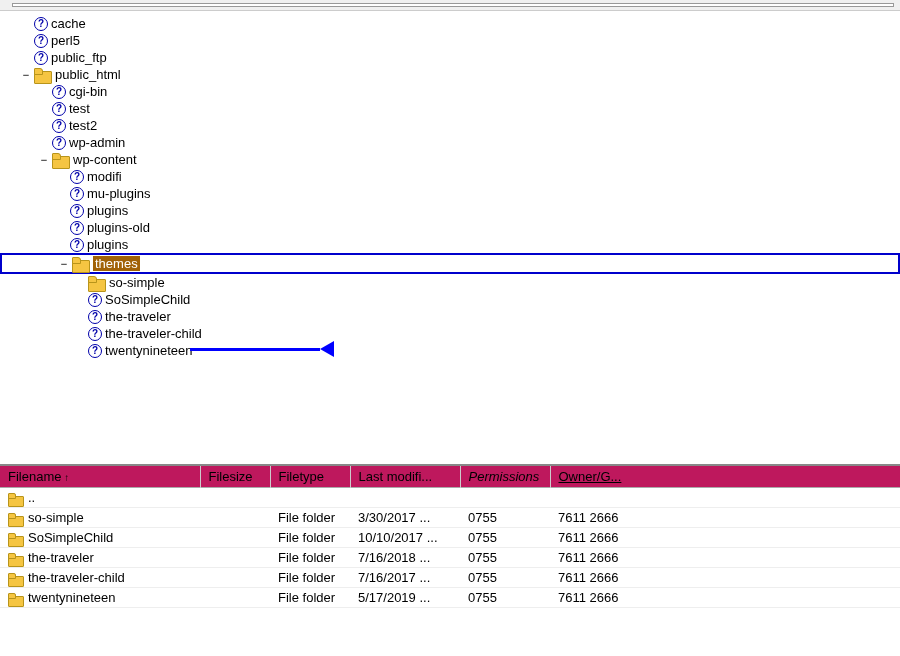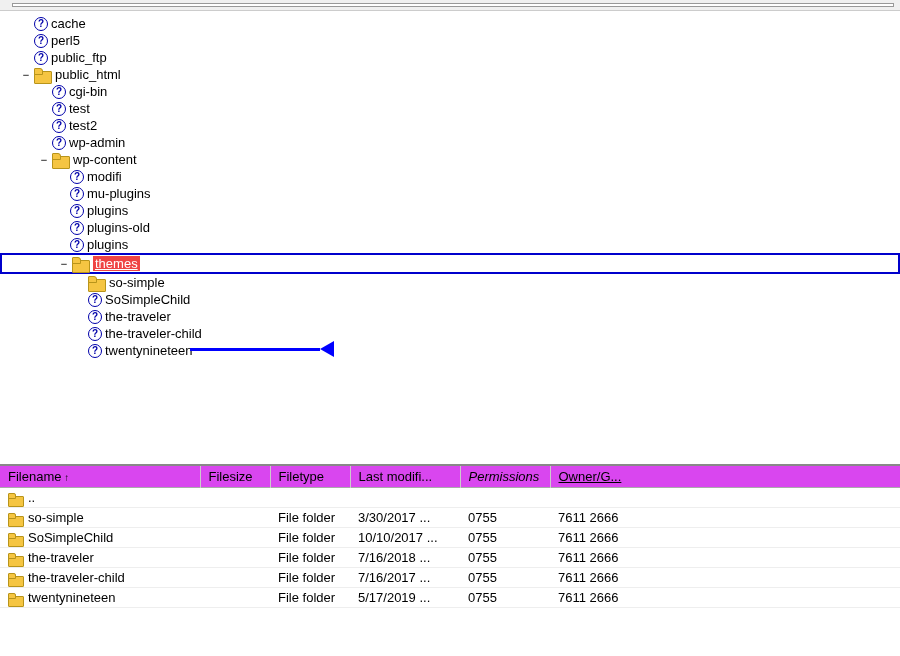--- a/index.html
+++ b/index.html
@@ -127,21 +127,21 @@
     #file-pane {
       flex: 1;
       overflow: auto;
     }
 
     #file-table {
       width: 100%;
       border-collapse: collapse;
     }
     #file-table thead tr {
-      background: #d946ef;
+      background: #be185d;
       border-bottom: 1px solid #aaa;
     }
     #file-table thead th {
       text-align: left;
       padding: 3px 8px;
       font-weight: normal;
       font-size: 13px;
       border-right: 1px solid #ccc;
       cursor: pointer;
       user-select: none;
@@ -276,21 +276,21 @@
         <div class="tree-item">
           <span class="indent" style="width: 54px;"></span>
           <span class="expander"></span>
           <span class="question-mark">?</span>
           <span class="item-name">plugins</span>
         </div>
         <div class="tree-item highlighted">
           <span class="indent" style="width: 54px;"></span>
           <span class="expander" style="font-weight: bold;">−</span>
           <span class="folder-icon"></span>
-          <span class="item-name" style="color: rgb(255, 255, 255); background: #ef4444; padding: 0px 2px; text-decoration: underline;">themes</span>
+          <span class="item-name" style="color: rgb(255, 255, 255); background: #a16207; padding: 0px 2px;">themes</span>
         </div>
         <div class="tree-item">
           <span class="indent" style="width: 72px;"></span>
           <span class="expander"></span>
           <span class="folder-icon"></span>
           <span class="item-name">so-simple</span>
         </div>
         <div class="tree-item">
           <span class="indent" style="width: 72px;"></span>
           <span class="expander"></span>

